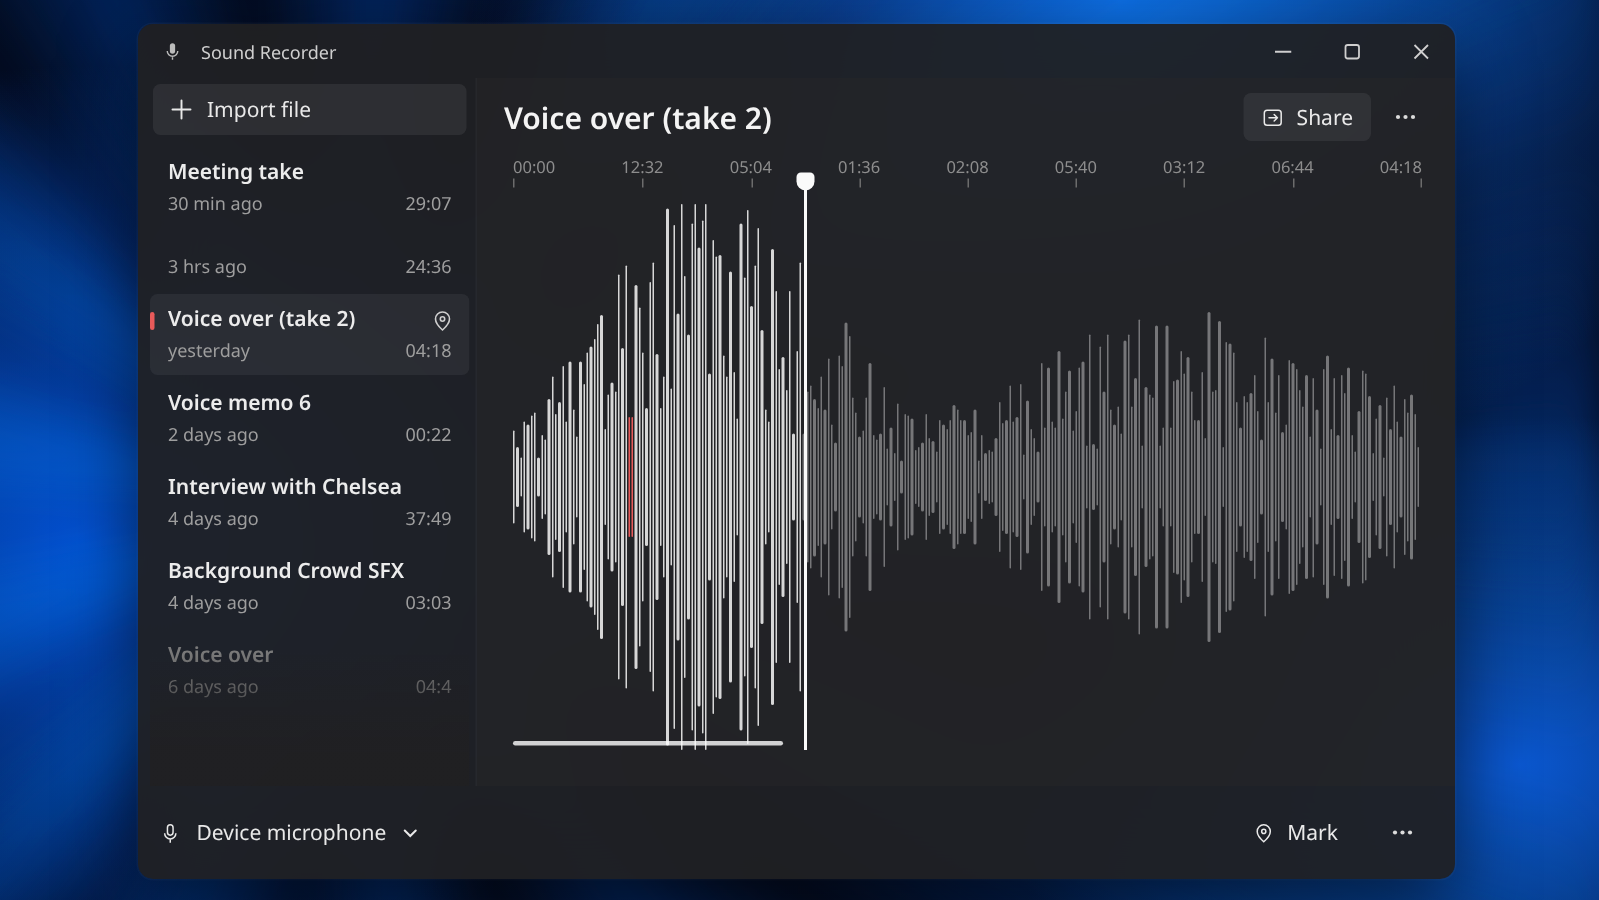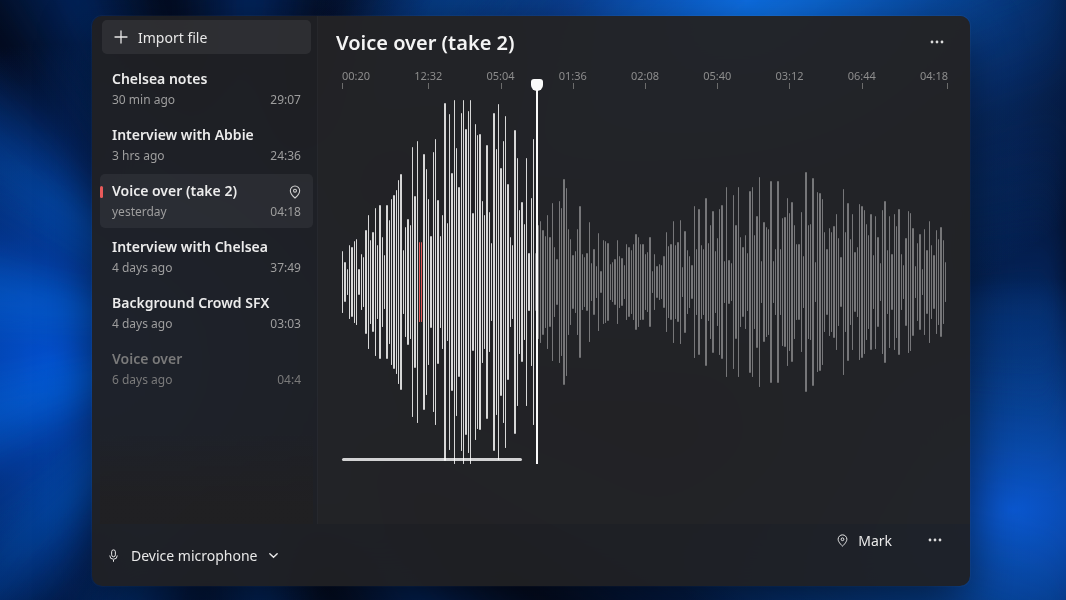--- a/index.html
+++ b/index.html
@@ -199,21 +199,21 @@
   .playhead::before {
     content:""; position:absolute; left:-5px; top:-9px;
     width:12px; height:12px; background:#fafafa;
     border-radius:3px 3px 50% 50%;
     transform: rotate(0deg);
   }
 
   
   .footer {
     height: 62px;
-    display:flex; 
+    display:flex; align-items:center;
     padding: 0 18px 0 14px;
     gap:14px;
   }
   .device {
     display:flex; align-items:center; gap:10px;
     font-size:14px; color:#e8e8e8;
     cursor:default;
   }
   .footer .spacer { flex:1; }
   .footer .center {
@@ -259,65 +259,97 @@
   
   svg { display:block; }
 </style>
 </head>
 <body>
 
 <div class="wallpaper"></div>
 
 <div class="window">
 
+  <div class="titlebar">
+    <span class="app-icon">
+      <svg width="14" height="14" viewBox="0 0 24 24" fill="none">
+          <rect x="9" y="3" width="6" height="12" rx="3" fill="#bcbcbc"></rect>
+          <path d="M6 12a6 6 0 0 0 12 0M12 19v3" stroke="#bcbcbc" stroke-width="1.6"></path>
+        </svg>
+    </span>
+    <span class="app-title">Sound Recorder</span>
+    <span class="spacer"></span>
+    <div class="caption-btn">
+      <svg width="11" height="11" viewBox="0 0 11 11">
+          <path d="M0 5.5h11" stroke="currentColor" stroke-width="1.2"></path>
+        </svg>
+    </div>
+    <div class="caption-btn">
+      <svg width="11" height="11" viewBox="0 0 11 11">
+          <rect x="1" y="1" width="9" height="9" rx="1.5" fill="none" stroke="currentColor" stroke-width="1.2"></rect>
+        </svg>
+    </div>
+    <div class="caption-btn close">
+      <svg width="11" height="11" viewBox="0 0 11 11">
+          <path d="M1 1l9 9M10 1l-9 9" stroke="currentColor" stroke-width="1.2"></path>
+        </svg>
+    </div>
+  </div>
 
   <div class="body">
 
     <aside class="sidebar">
       <div class="import-btn">
         <span>
           <svg width="14" height="14" viewBox="0 0 14 14">
               <path d="M7 1v12M1 7h12" stroke="currentColor" stroke-width="1.3" stroke-linecap="round"></path>
             </svg>
         </span>
         <span>Import file</span>
       </div>
 
       <div class="rec-list" id="rec-list">
           <div class="rec-item">
 
-    <div class="title">Chelsea notes</div>
+    <div class="title">Meeting take</div>
     <div class="row">
       <span>30 min ago</span>
       <span>29:07</span>
     </div>
           </div>
           <div class="rec-item">
 
-    <div class="title">Interview with Abbie</div>
     <div class="row">
       <span>3 hrs ago</span>
       <span>24:36</span>
     </div>
           </div>
           <div class="rec-item selected">
     <span class="marker-icon">
       <svg width="16" height="16" viewBox="0 0 24 24" fill="none">
                 <path d="M12 21s-7-6.2-7-11a7 7 0 0 1 14 0c0 4.8-7 11-7 11z" stroke="currentColor" stroke-width="1.6"></path>
                 <circle cx="12" cy="10" r="2.2" fill="none" stroke="currentColor" stroke-width="1.6"></circle>
               </svg>
     </span>
     <div class="title">Voice over (take 2)</div>
     <div class="row">
       <span>yesterday</span>
       <span>04:18</span>
     </div>
           </div>
           <div class="rec-item">
 
+    <div class="title">Voice memo 6</div>
+    <div class="row">
+      <span>2 days ago</span>
+      <span>00:22</span>
+    </div>
+          </div>
+          <div class="rec-item">
+
     <div class="title">Interview with Chelsea</div>
     <div class="row">
       <span>4 days ago</span>
       <span>37:49</span>
     </div>
           </div>
           <div class="rec-item">
 
     <div class="title">Background Crowd SFX</div>
     <div class="row">
@@ -333,34 +365,43 @@
       <span>04:4</span>
     </div>
           </div>
         </div>
     </aside>
 
     <section class="main">
       <div class="main-header">
         <div class="recording-title">Voice over (take 2)</div>
         <span class="spacer"></span>
+        <div class="share-btn">
+          <span>
+            <svg width="15" height="15" viewBox="0 0 24 24" fill="none">
+                <path d="M8 12h9m0 0-3.5-3.5M17 12l-3.5 3.5" stroke="currentColor" stroke-width="1.6" stroke-linecap="round"></path>
+                <rect x="3" y="4" width="18" height="16" rx="3" fill="none" stroke="currentColor" stroke-width="1.6"></rect>
+              </svg>
+          </span>
+          <span>Share</span>
+        </div>
         <div class="icon-btn">
           <span>
             <svg width="16" height="16" viewBox="0 0 16 16">
                 <circle cx="3" cy="8" r="1.4" fill="currentColor"></circle>
                 <circle cx="8" cy="8" r="1.4" fill="currentColor"></circle>
                 <circle cx="13" cy="8" r="1.4" fill="currentColor"></circle>
               </svg>
           </span>
         </div>
       </div>
 
       <div class="timeline">
         <div class="ticks" id="ticks">
-            <span>00:20</span>
+            <span>00:00</span>
             <span>12:32</span>
             <span>05:04</span>
             <span>01:36</span>
             <span>02:08</span>
             <span>05:40</span>
             <span>03:12</span>
             <span>06:44</span>
             <span>04:18</span>
           </div>
         <div class="waveform-wrap">

